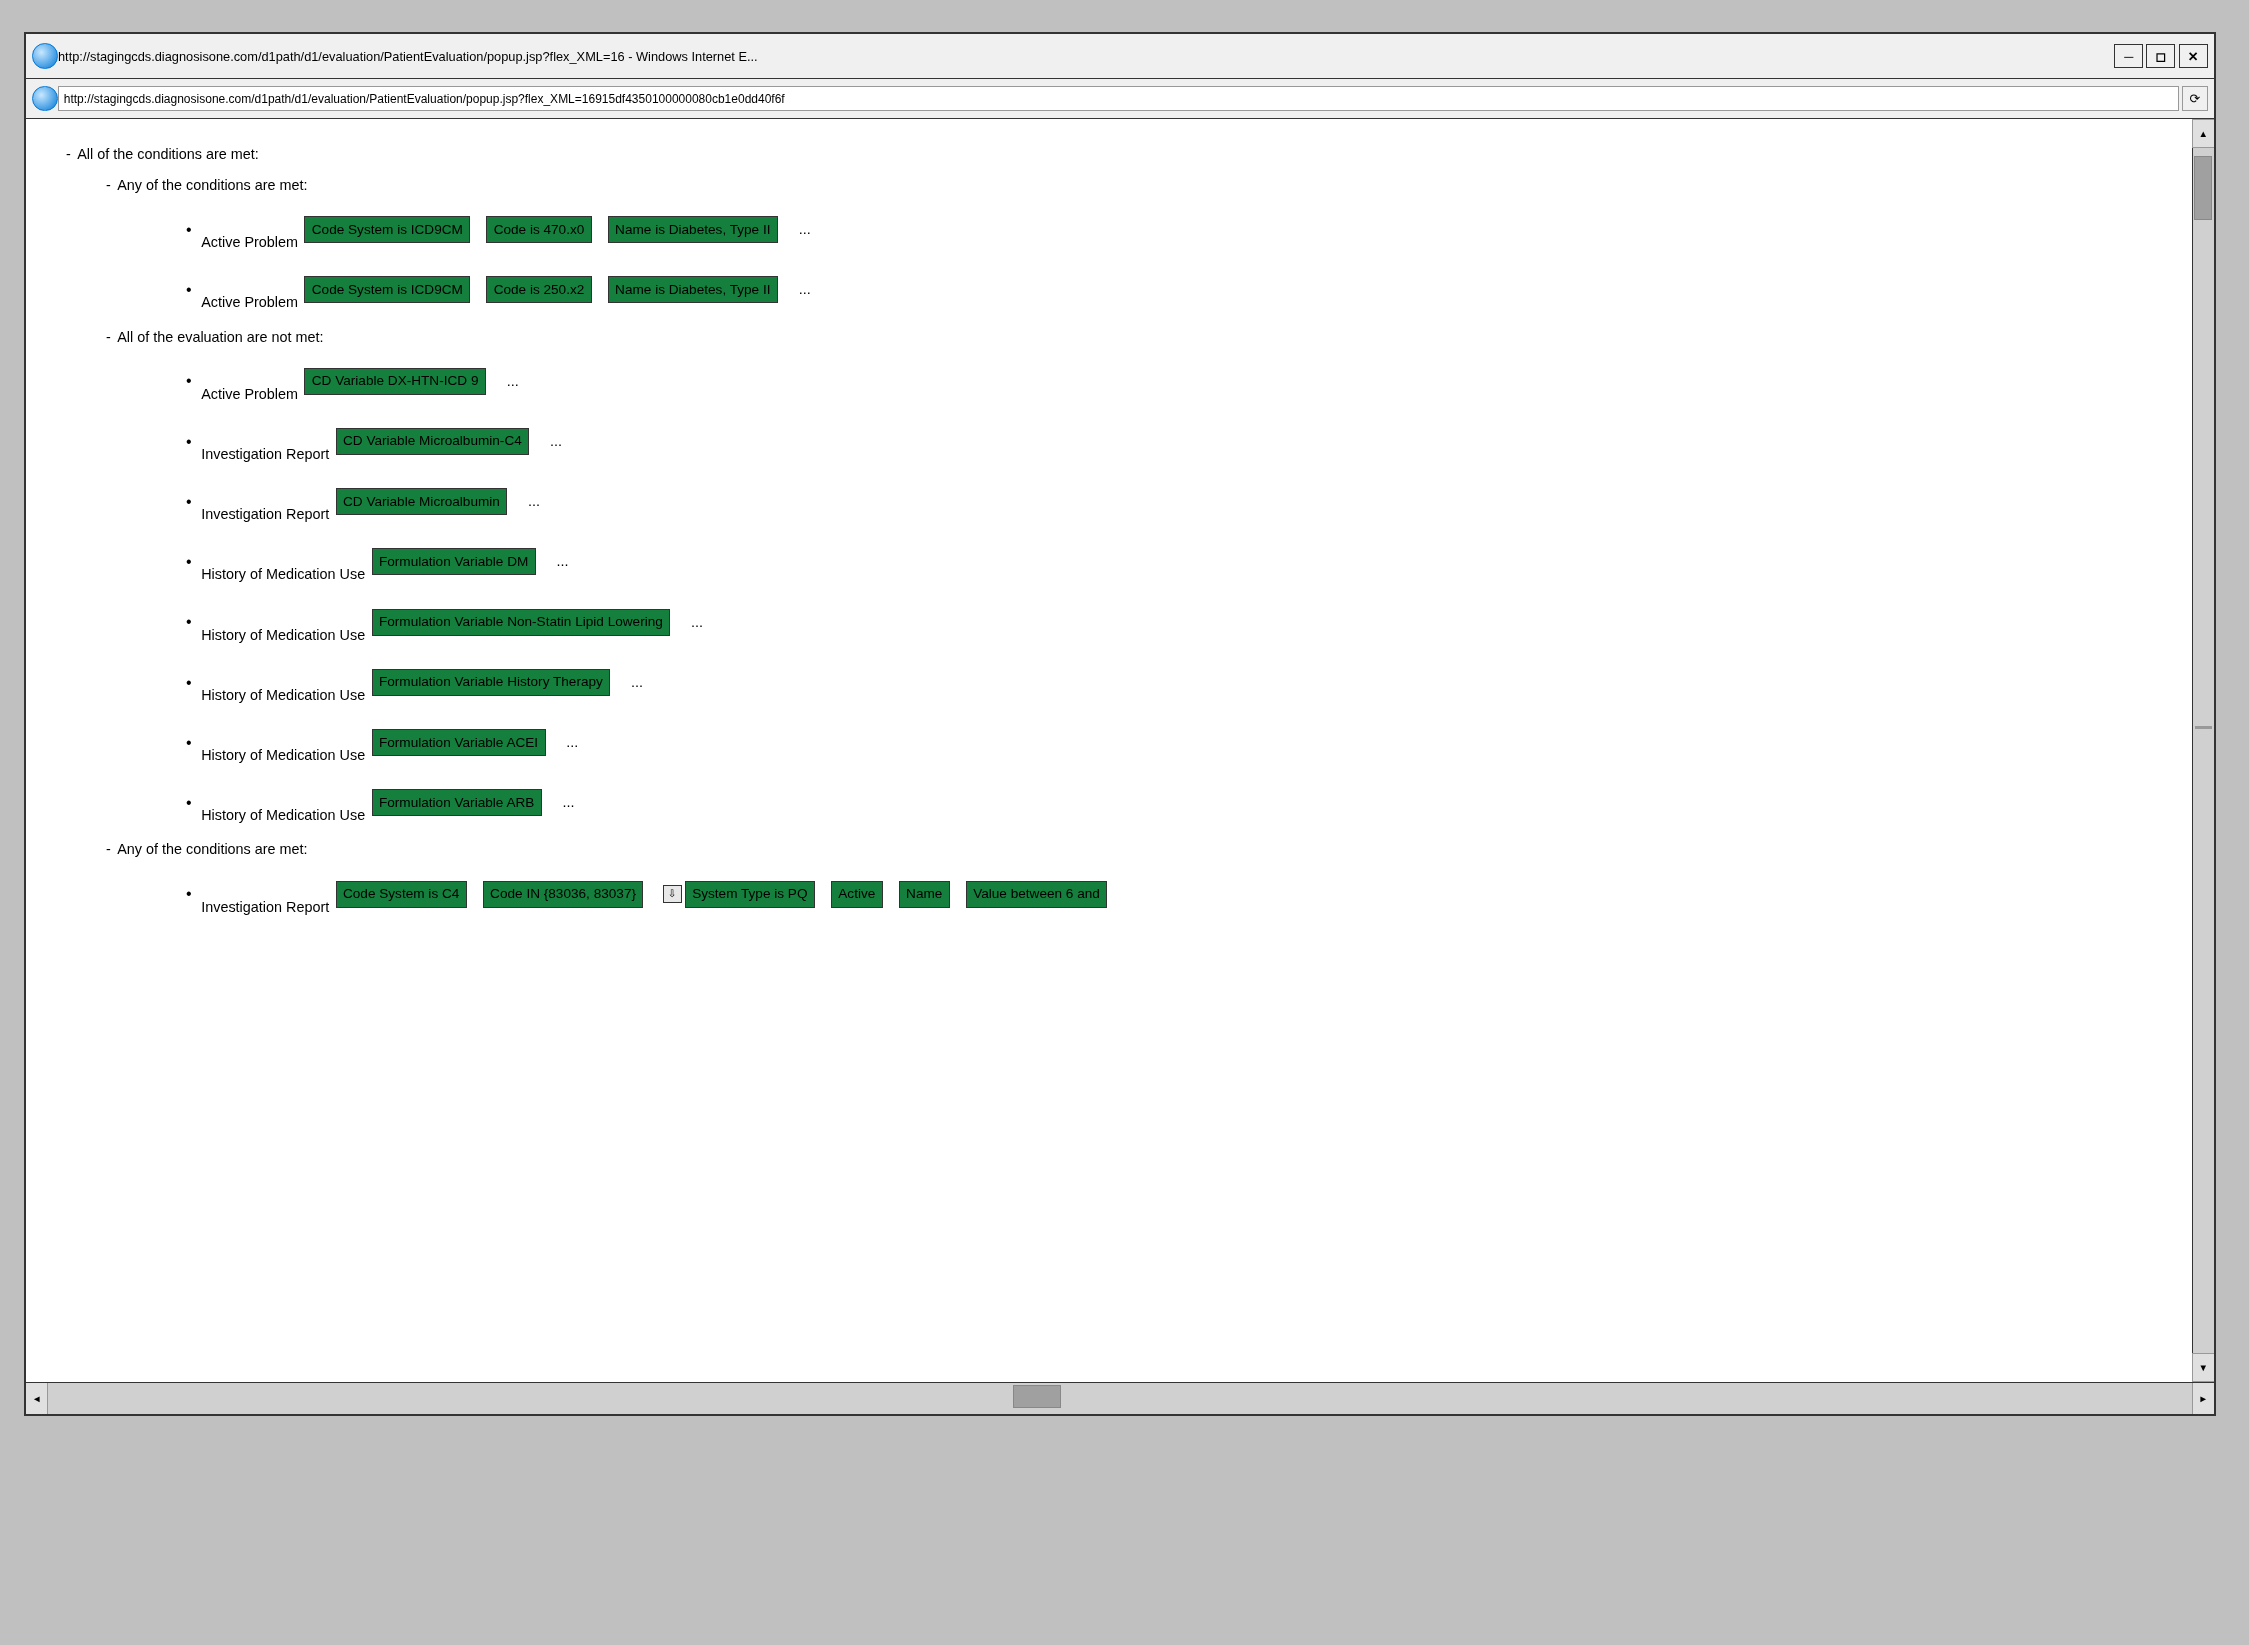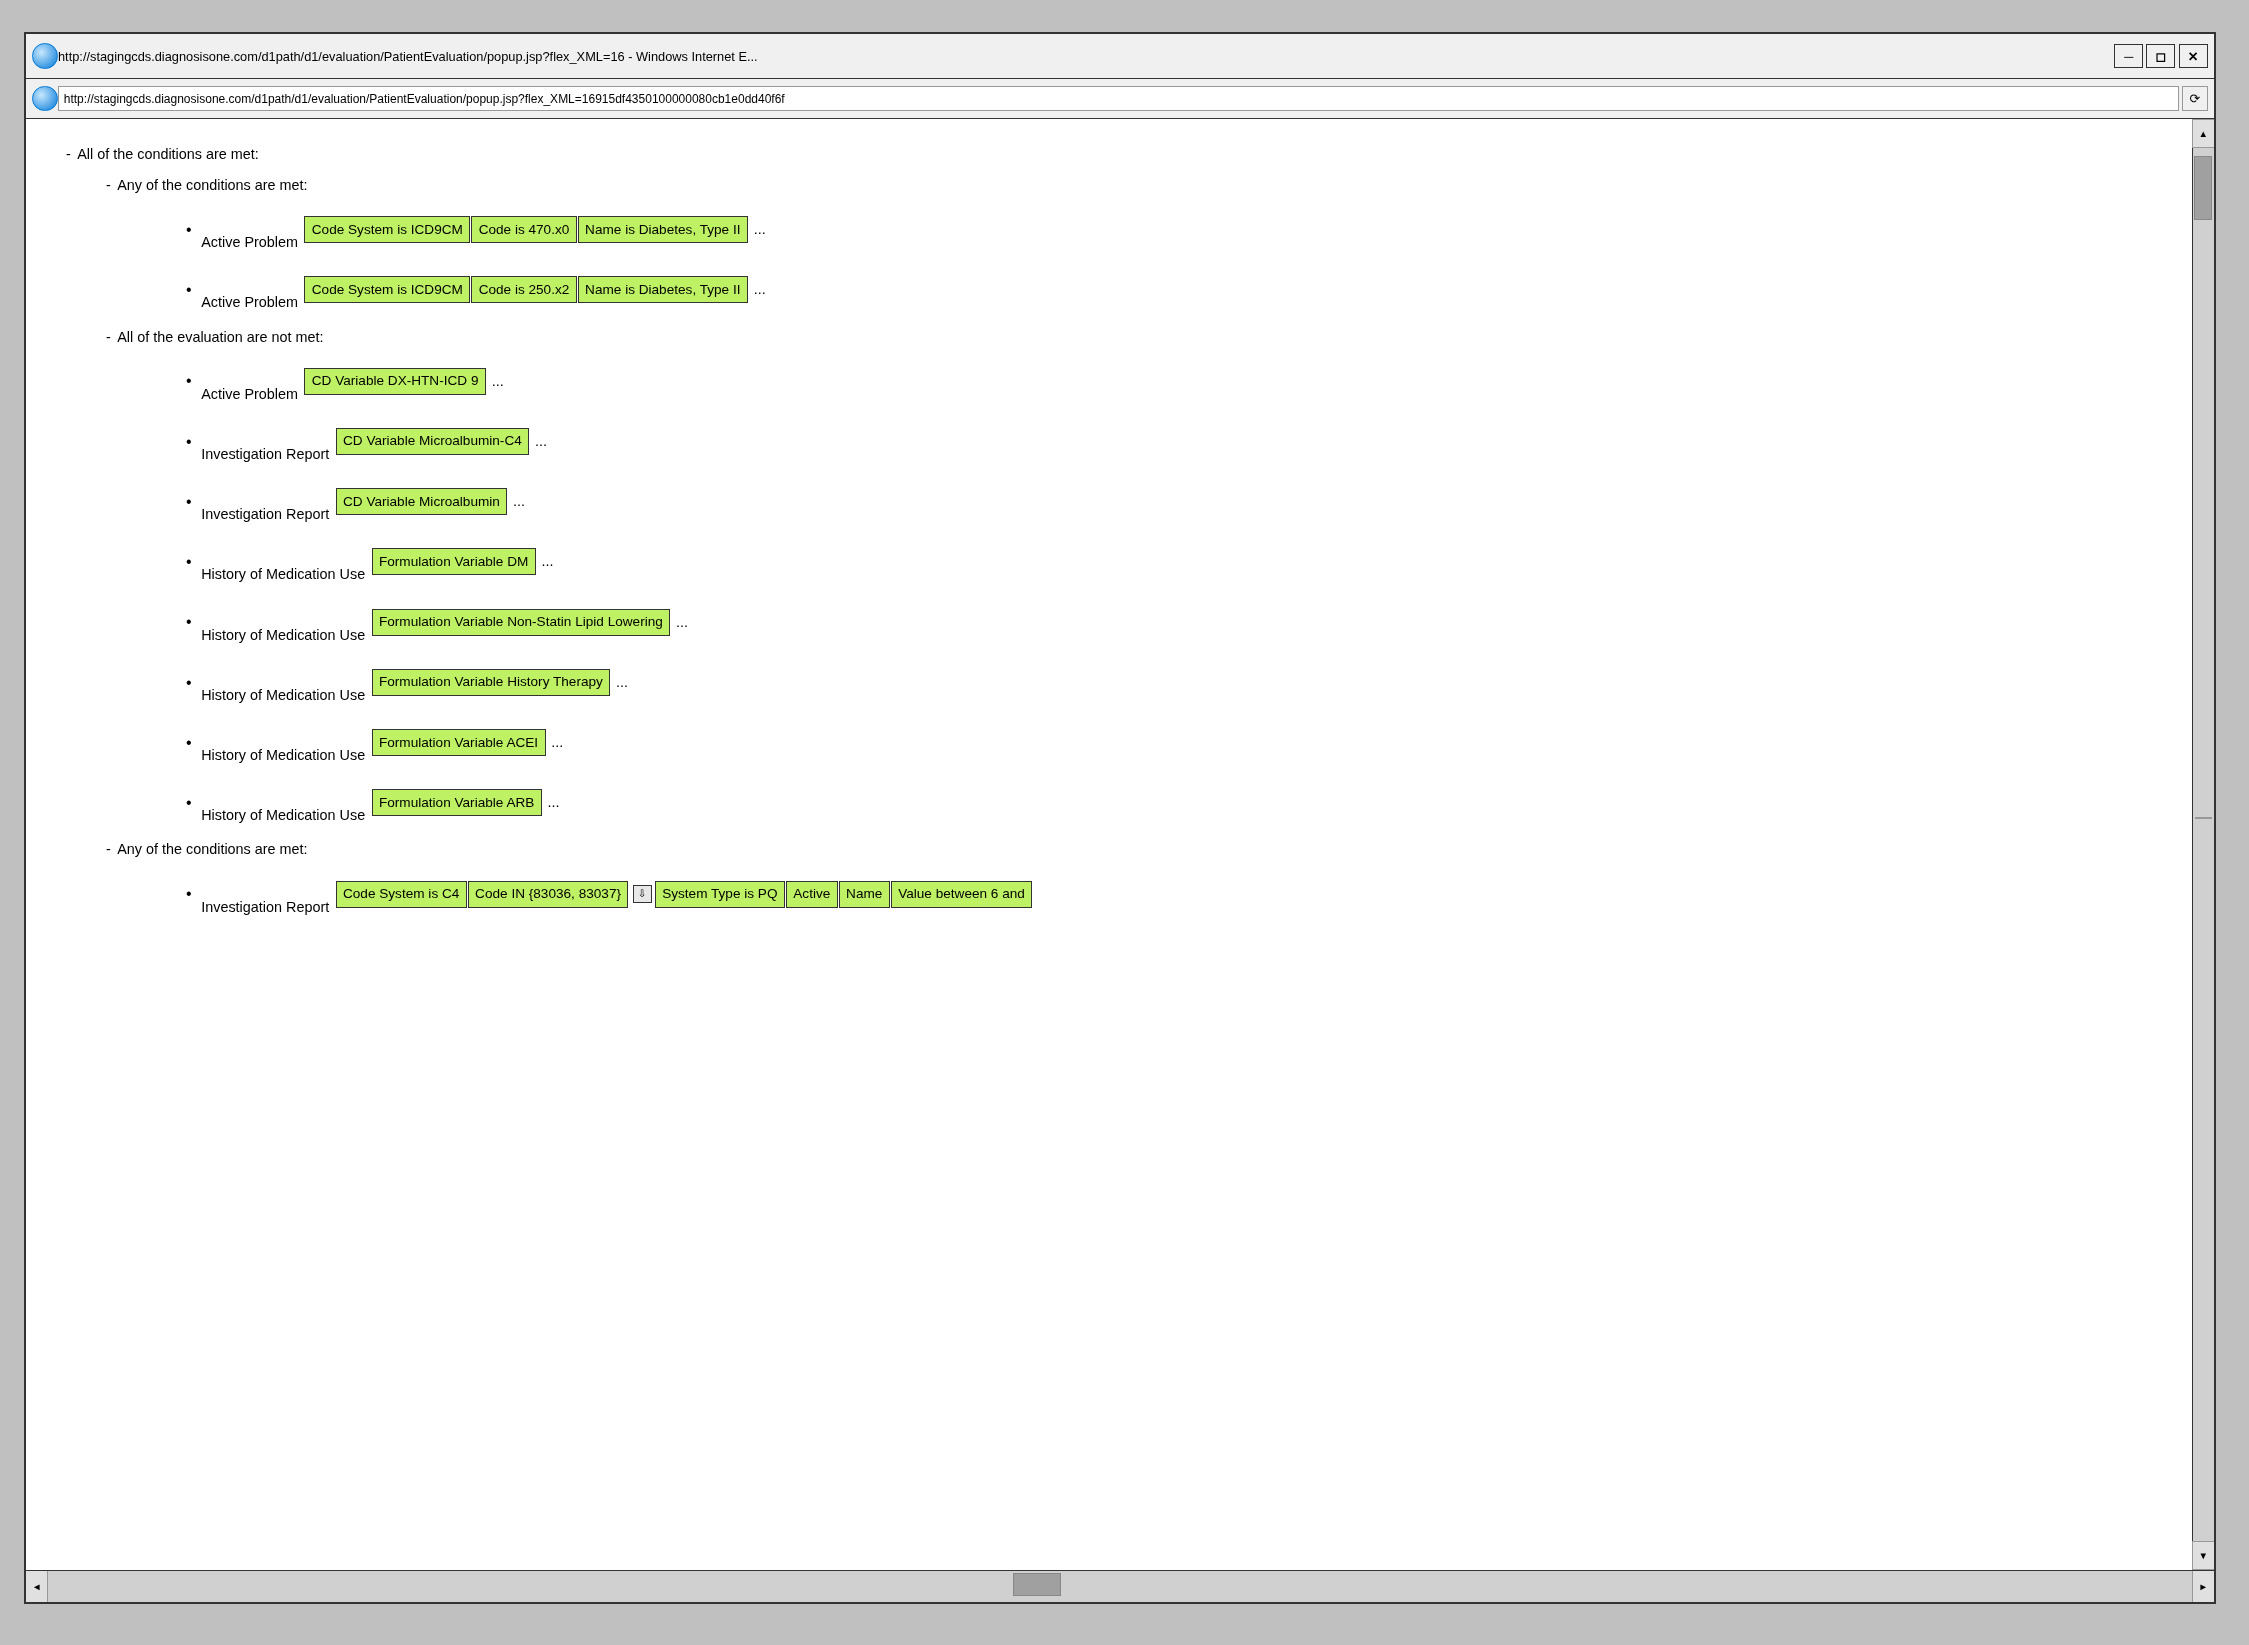--- a/index.html
+++ b/index.html
@@ -10,21 +10,21 @@
       width: 2250px;
       height: 1645px;
       overflow: hidden;
     }
 
     .browser-window {
       position: absolute;
       top: 32px;
       left: 24px;
       width: 2192px;
-      height: 1572px;
+      height: 1384px;
       background: white;
       border: 2.4px solid #333;
       display: flex;
       flex-direction: column;
     }
 
     .title-bar {
       display: flex;
       align-items: center;
       background: #f0f0f0;
@@ -237,23 +237,23 @@
 
     .item-label {
       flex-shrink: 0;
       margin-right: 6.4px;
       margin-top: 26px;
     }
 
     .tag-box {
       border: 1.6px solid #333;
       padding: 1.6px 6.4px;
-      margin-right: 1px;
+      margin-right: 16px;
       white-space: nowrap;
-      background: #bef264;
+      background: #15803d;
       font-size: 13.6px;
     }
 
     .ellipsis {
       margin-left: 4.8px;
       font-size: 14.4px;
     }
 
     .section-header {
       display: flex;

